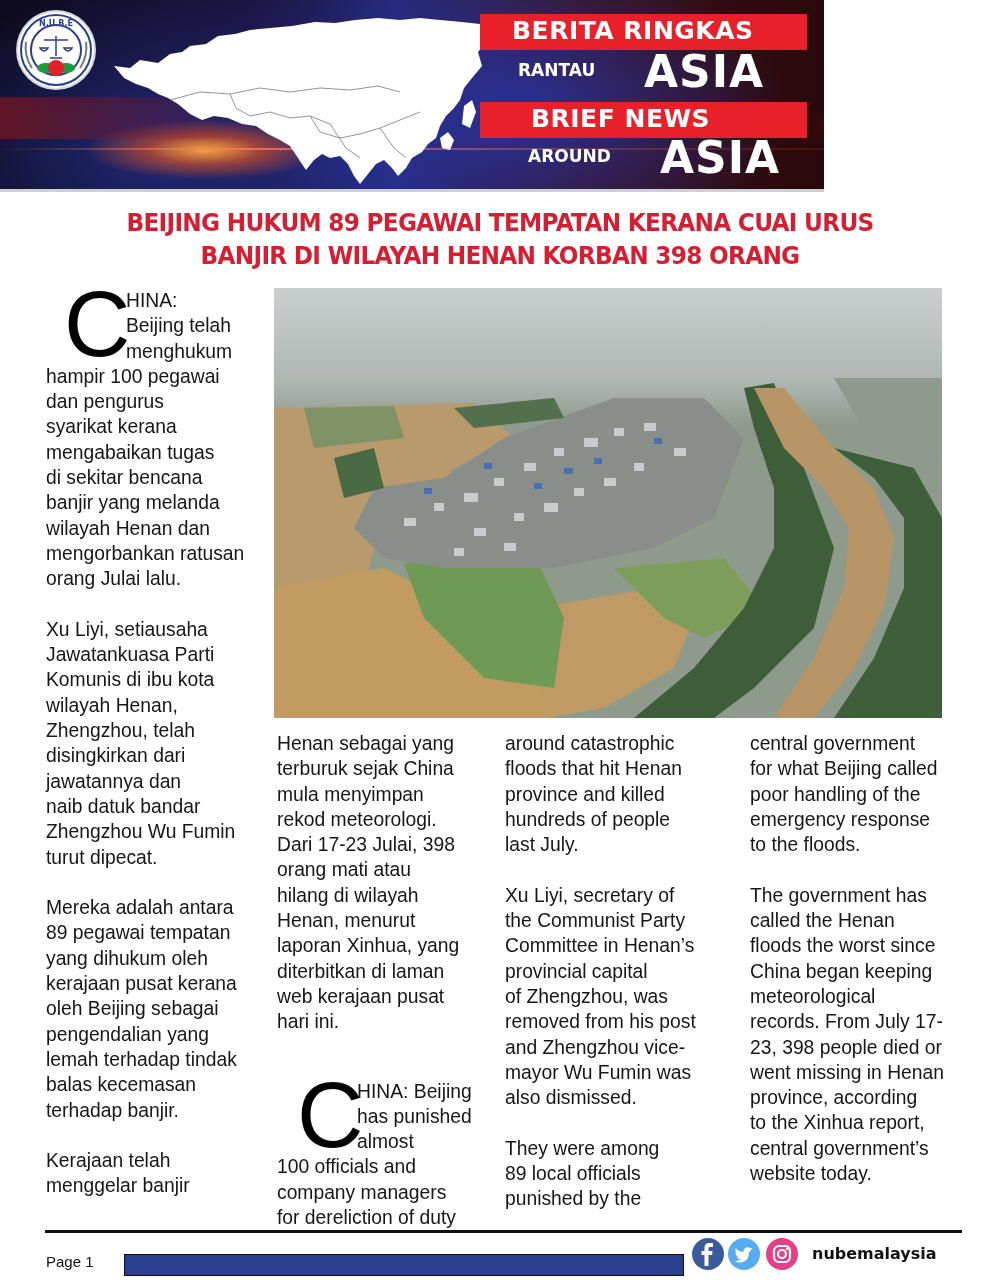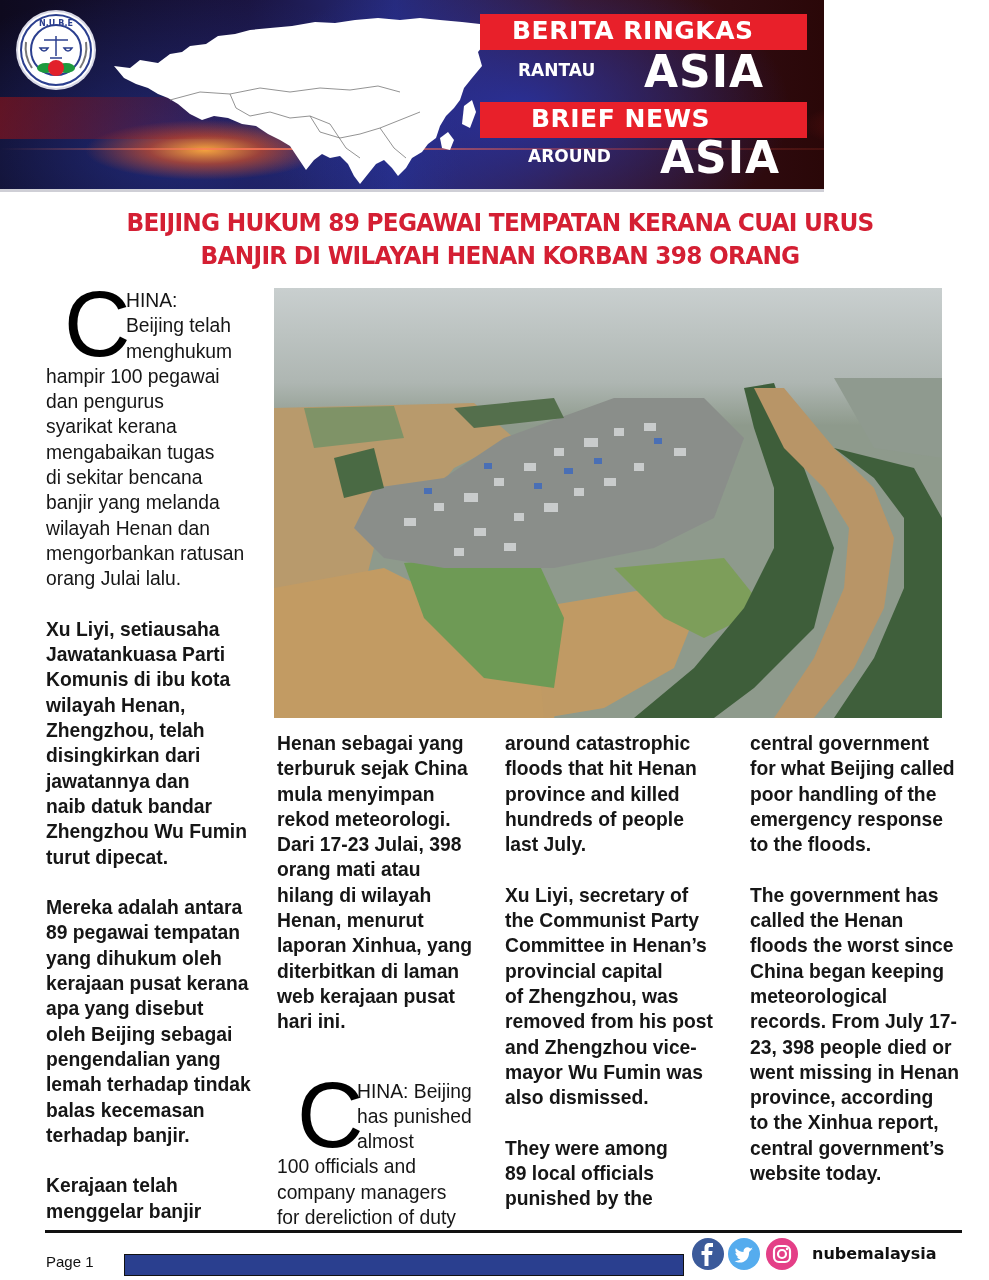--- a/index.html
+++ b/index.html
@@ -44,21 +44,21 @@
   
   .headline { position:absolute; left:40px; top:206px; width:920px; text-align:center;
     color:#d41f33; font-family:"DejaVu Sans", sans-serif; font-weight:bold; font-size:25px;
     line-height:33px; letter-spacing:-0.8px; transform:scaleX(0.93); transform-origin:50% 0; }
 
   
   .photo { position:absolute; left:274px; top:288px; width:668px; height:430px; overflow:hidden; }
 
   
   .col { position:absolute; font-size:19.3px; line-height:25.3px; color:#161616; }
-  .col p { margin:0 0 25.3px 0;font-weight:bold; }
+  .col p { margin:0 0 25.3px 0; }
   .line { display:block; white-space:nowrap; }
   .col1 { left:46px; top:288px; width:215px; }
   .col2 { left:277px; top:731px; width:210px; }
   .col3 { left:505px; top:731px; width:215px; }
   .col4 { left:734px; top:731px; width:225px;margin-left:16px; }
   .dropcap-wrap { position:relative; }
   .dropcap { position:absolute; left:18px; top:-4px; font-size:92px; line-height:80px; color:#000; font-weight:normal; }
   .indent { padding-left:80px; }
   .dropcap2 { position:absolute; left:20px; top:-4px; font-size:92px; line-height:80px; color:#000; }
 
@@ -219,21 +219,20 @@
     <span class="line">jawatannya dan</span>
     <span class="line">naib datuk bandar</span>
     <span class="line">Zhengzhou Wu Fumin</span>
     <span class="line">turut dipecat.</span>
   </p>
   <p>
     <span class="line">Mereka adalah antara</span>
     <span class="line">89 pegawai tempatan</span>
     <span class="line">yang dihukum oleh</span>
     <span class="line">kerajaan pusat kerana</span>
-    <span class="line">apa yang disebut</span>
     <span class="line">oleh Beijing sebagai</span>
     <span class="line">pengendalian yang</span>
     <span class="line">lemah terhadap tindak</span>
     <span class="line">balas kecemasan</span>
     <span class="line">terhadap banjir.</span>
   </p>
   <p>
     <span class="line">Kerajaan telah</span>
     <span class="line">menggelar banjir</span>
   </p>

